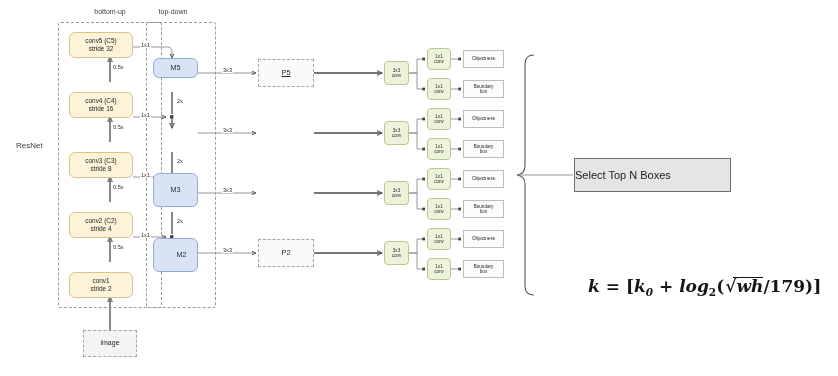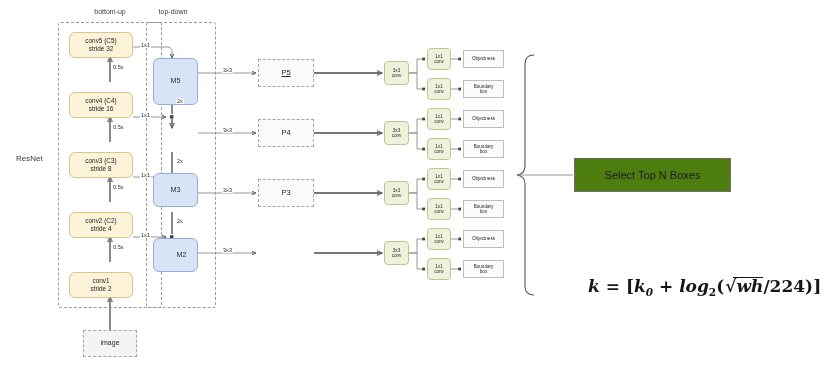--- a/index.html
+++ b/index.html
@@ -54,23 +54,23 @@
   }
   .conv-node{                  
     background:#edf2dc;border:1px solid #b9c98d;border-radius:4px;
     font-size:4.6px;color:#2b2f26;
   }
   .out-node{                   
     background:#fbfbfb;border:1px solid #bdbdbd;
     font-size:4.6px;color:#23262b;
   }
   .topn-node{
-    background:#4d7c0f;border:1px solid #6f6f6f;
+    background:#e5e5e5;border:1px solid #6f6f6f;
     font-size:11px;color:#1b1b1b;
-    display:flex;align-items:center;justify-content:center;
+    display:flex;align-items:center;
   }
 
   
   .elabel{
     position:absolute;font-size:5.6px;color:#2d2d2d;white-space:nowrap;
     background:#ffffff;padding:0 1px;
   }
 
   
   svg.wires{position:absolute;left:0;top:0;width:838px;height:376px;overflow:visible;pointer-events:none;}
@@ -179,21 +179,21 @@
       Q525,176 525,184
       L525,286
       Q525,295 534,295"></path>
 
     <line class="thin" x1="517" y1="175" x2="573" y2="175"></line>
   </svg>
 
   <div class="abs sectlabel" style="left:60px;top:8px;width:100px;">bottom-up</div>
   <div class="abs sectlabel" style="left:133px;top:8px;width:80px;">top-down</div>
 
-  <div class="abs sidelabel" style="left:16px;top:154px;">ResNet</div>
+  <div class="abs sidelabel" style="left:16px;top:141px;">ResNet</div>
 
   <div class="abs dashcol" style="left:58px;top:22px;width:104px;height:286px;"></div>
   <div class="abs dashcol" style="left:146px;top:22px;width:70px;height:286px;"></div>
 
   <div class="abs node c-node" style="left:69px;top:32px;width:64px;height:26px;">
     <span>conv5 (C5)</span>
     <span>stride 32</span>
   </div>
   <div class="abs node c-node" style="left:69px;top:92px;width:64px;height:26px;">
     <span>conv4 (C4)</span>
@@ -214,21 +214,21 @@
 
   <div class="elabel" style="left:112px;top:64px;">0.5x</div>
   <div class="elabel" style="left:112px;top:124px;">0.5x</div>
   <div class="elabel" style="left:112px;top:184px;">0.5x</div>
   <div class="elabel" style="left:112px;top:244px;">0.5x</div>
 
   <div class="abs node img-node" style="left:83px;top:330px;width:54px;height:27px;">
     <span>image</span>
   </div>
 
-  <div class="abs node m-node" style="left:153px;top:58px;width:45px;height:47px;text-align:right;">
+  <div class="abs node m-node" style="left:153px;top:58px;width:45px;height:20px;text-align:right;">
     <span>M5</span>
   </div>
   <div class="abs node m-node" style="left:153px;top:173px;width:45px;height:34px;">
     <span>M3</span>
   </div>
   <div class="abs node m-node" style="left:153px;top:238px;width:45px;height:34px;padding-left:12px;">
     <span>M2</span>
   </div>
 
   <div class="elabel" style="left:140px;top:42px;">1x1</div>
@@ -241,25 +241,22 @@
   <div class="elabel" style="left:176px;top:218px;">2x</div>
 
   <div class="elabel" style="left:222px;top:67px;">3x3</div>
   <div class="elabel" style="left:222px;top:127px;">3x3</div>
   <div class="elabel" style="left:222px;top:187px;">3x3</div>
   <div class="elabel" style="left:222px;top:247px;">3x3</div>
 
   <div class="abs node p-node" style="left:258px;top:59px;width:56px;height:28px;text-decoration:underline;">
     <span>P5</span>
   </div>
-  <div class="abs node p-node" style="left:258px;top:119px;width:56px;height:28px;">
-    <span>P4</span>
-  </div>
-  <div class="abs node p-node" style="left:258px;top:179px;width:56px;height:28px;">
-    <span>P3</span>
+  <div class="abs node p-node" style="left:258px;top:239px;width:56px;height:28px;">
+    <span>P2</span>
   </div>
 
   <div class="abs node conv-node" style="left:384px;top:61px;width:25px;height:24px;">
     <span>3x3</span>
     <span>conv</span>
   </div>
   <div class="abs node conv-node" style="left:427px;top:48px;width:24px;height:22px;">
     <span>1x1</span>
     <span>conv</span>
   </div>
@@ -337,16 +334,16 @@
 
   <div class="abs topn-node" style="left:574px;top:158px;width:157px;height:34px;">
     <span>Select Top N Boxes</span>
   </div>
 
   <div class="abs formula" style="left:588px;top:276px;">
     <span>k</span>
     <span class="up">=</span>
     <span class="up">[</span><span>k</span><sub>0</sub>
     <span class="up">+</span>
-    <span>log</span><sub class="up">2</sub><span class="up">(</span><span class="sqrt-wrap"><span class="up">√</span><span>wh</span><span class="bar"></span></span><span class="up">/</span><span class="up">224</span><span class="up">)</span><span class="up">]</span>
+    <span>log</span><sub class="up">2</sub><span class="up">(</span><span class="sqrt-wrap"><span class="up">√</span><span>wh</span><span class="bar"></span></span><span class="up">/</span><span class="up">179</span><span class="up">)</span><span class="up">]</span>
   </div>
 
 </div>
 
 </body></html>

